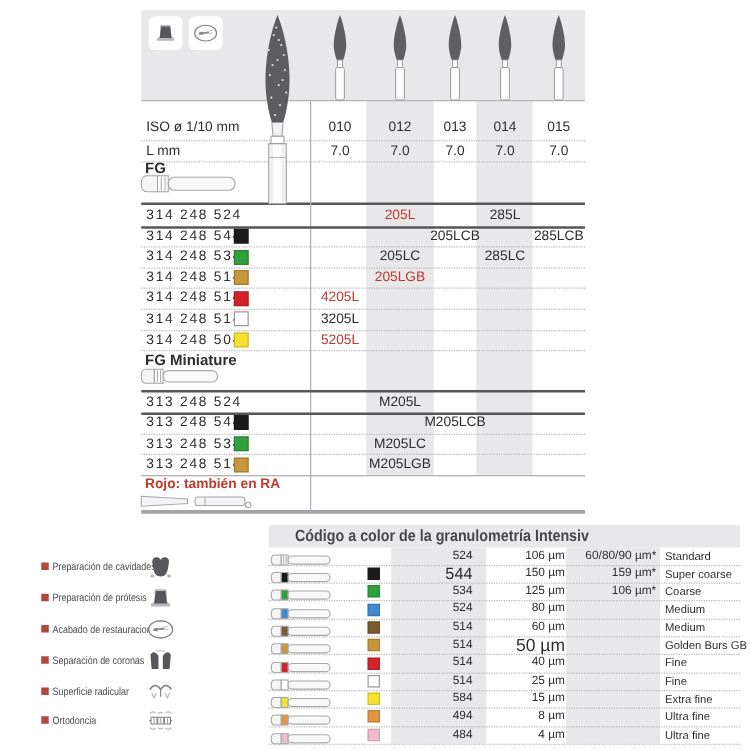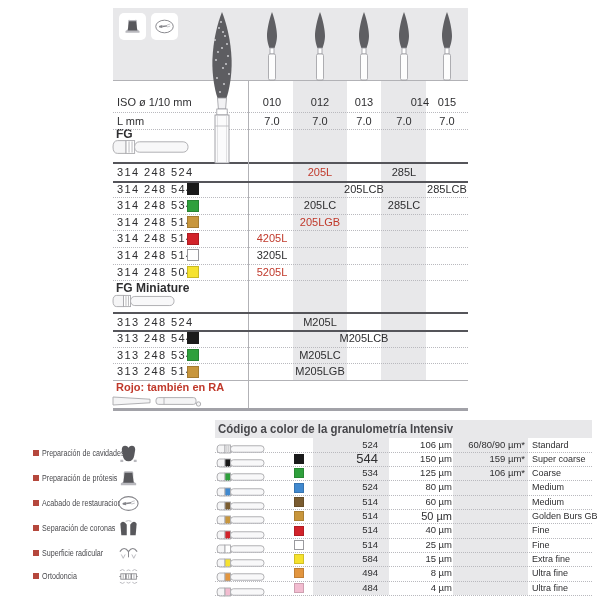--- a/index.html
+++ b/index.html
@@ -17,21 +17,21 @@
   .center{text-align:center}
   .right{text-align:right}
   .cond{display:inline-block;transform:scaleX(0.88);transform-origin:0 50%;white-space:nowrap}
   .cond85{display:inline-block;transform:scaleX(0.84);transform-origin:0 50%;white-space:nowrap}
   .title-band{background:#e8e8ea;font-size:13px;font-weight:bold;color:#47474b;line-height:18px;height:18px}
   #product-number{left:117px;top:55px;font-size:14px;font-weight:bold;letter-spacing:.5px}
   #fg-label{left:116px;top:127px;font-size:12px;font-weight:bold}
   #fgm-label{left:116px;top:281px;font-size:12px;font-weight:bold}
   #footnote{left:116px;top:381px;font-size:11px;font-weight:bold}
   #symbols-title{left:0;top:420px;width:190px;padding-left:4px}
-  #granu-title{left:215px;top:420px;width:377px;padding-left:3px}
+  #granu-title{left:215px;top:420px;width:377px;padding-left:21px}
   .ref{font-size:11px;letter-spacing:1.4px}
   .code{font-size:11px}
 </style>
 </head>
 <body>
 
 <div id="page">
   <div class="abs t" id="product-number">861</div>
   <div class="abs t" id="fg-label">FG</div>
   <div class="abs t" id="fgm-label">FG Miniature</div>
@@ -43,21 +43,21 @@
       <div class="abs band" style="left: 381px; top: 80px; width: 45px; height: 300px;"></div>
       <div class="abs solid" style="left: 113px; top: 80px; width: 355px;"></div>
       <div class="abs dotted" style="left: 113px; top: 112px; width: 355px;"></div>
       <div class="abs dotted" style="left: 113px; top: 129px; width: 355px;"></div>
       <div class="abs thick" style="left: 113px; top: 162px; width: 355px;"></div>
       <div class="abs" style="left: 248px; top: 80px; width: 1px; height: 328px; background: rgb(178, 178, 182);"></div>
       <div class="abs t" style="left: 117px; top: 92px; height: 21px; line-height: 21px; font-size: 11px;">ISO ø 1/10 mm</div>
       <div class="abs center" style="left: 247px; top: 92px; width: 50px; height: 21px; line-height: 21px; font-size: 11px;">010</div>
       <div class="abs center" style="left: 295px; top: 92px; width: 50px; height: 21px; line-height: 21px; font-size: 11px;">012</div>
       <div class="abs center" style="left: 339px; top: 92px; width: 50px; height: 21px; line-height: 21px; font-size: 11px;">013</div>
-      <div class="abs center" style="left: 379px; top: 92px; width: 50px; height: 21px; line-height: 21px; font-size: 11px; text-align: right;">014</div>
+      <div class="abs center" style="left: 379px; top: 92px; width: 50px; height: 21px; line-height: 21px; font-size: 11px;">014</div>
       <div class="abs center" style="left: 422px; top: 92px; width: 50px; height: 21px; line-height: 21px; font-size: 11px;">015</div>
       <div class="abs t" style="left: 117px; top: 113px; height: 17px; line-height: 17px; font-size: 11px;">L mm</div>
       <div class="abs center" style="left: 247px; top: 113px; width: 50px; height: 17px; line-height: 17px; font-size: 11px;">7.0</div>
       <div class="abs center" style="left: 295px; top: 113px; width: 50px; height: 17px; line-height: 17px; font-size: 11px;">7.0</div>
       <div class="abs center" style="left: 339px; top: 113px; width: 50px; height: 17px; line-height: 17px; font-size: 11px;">7.0</div>
       <div class="abs center" style="left: 379px; top: 113px; width: 50px; height: 17px; line-height: 17px; font-size: 11px;">7.0</div>
       <div class="abs center" style="left: 422px; top: 113px; width: 50px; height: 17px; line-height: 17px; font-size: 11px;">7.0</div>
       <div class="abs ref" style="left: 117px; top: 164px; height: 16.6px; line-height: 16.6px;">314 248 524</div>
       <div class="abs code center red" style="left: 286px; top: 164px; width: 68px; height: 16.6px; line-height: 16.6px;">205L</div>
       <div class="abs code center" style="left: 370px; top: 164px; width: 68px; height: 16.6px; line-height: 16.6px;">285L</div>
@@ -284,21 +284,21 @@
       <div class="abs t" style="left: 532px; top: 494.7px; width: 62px; height: 14.3px; line-height: 14.3px; font-size: 9px;">Medium</div>
       <div class="abs dotted" style="left: 215px; top: 509px; width: 377px;"></div>
       <div class="abs" style="left: 216px; top: 511.2px; width: 50px; height: 10px;"><svg width="50" height="10" viewBox="0 0 50 10">
     <path d="M9 1 L9 9 L3.6 9 Q1 9 1 5 Q1 1 3.6 1 Z" fill="#f5f5f6" stroke="#a8a8ac" stroke-width="0.9"></path>
     <rect x="9" y="1" width="5.5" height="8" fill="#c8963c" stroke="#a8a8ac" stroke-width="0.9"></rect>
 
     <rect x="14.5" y="1.75" width="33.5" height="6.5" rx="3" fill="#f8f8f9" stroke="#a8a8ac" stroke-width="0.9"></rect>
   </svg></div>
       <div class="abs" style="left: 294px; top: 511.2px; width: 10px; height: 10px; background: rgb(200, 150, 60); border: 1px solid rgba(0, 0, 0, 0.15);"></div>
       <div class="abs right" style="left: 320px; top: 509px; width: 58px; height: 14.3px; line-height: 14.3px; font-size: 9.5px;">514</div>
-      <div class="abs right" style="left: 392px; top: 509px; width: 60px; height: 14.3px; line-height: 14.3px; font-size: 11px;">50 µm</div>
+      <div class="abs right" style="left: 392px; top: 509px; width: 60px; height: 14.3px; line-height: 14.3px; font-size: 14px;">50 µm</div>
       <div class="abs t" style="left: 532px; top: 509px; width: 62px; height: 14.3px; line-height: 14.3px; font-size: 9px;">Golden Burs GB</div>
       <div class="abs dotted" style="left: 215px; top: 523.3px; width: 377px;"></div>
       <div class="abs" style="left: 216px; top: 525.5px; width: 50px; height: 10px;"><svg width="50" height="10" viewBox="0 0 50 10">
     <path d="M9 1 L9 9 L3.6 9 Q1 9 1 5 Q1 1 3.6 1 Z" fill="#f5f5f6" stroke="#a8a8ac" stroke-width="0.9"></path>
     <rect x="9" y="1" width="5.5" height="8" fill="#d2232a" stroke="#a8a8ac" stroke-width="0.9"></rect>
 
     <rect x="14.5" y="1.75" width="33.5" height="6.5" rx="3" fill="#f8f8f9" stroke="#a8a8ac" stroke-width="0.9"></rect>
   </svg></div>
       <div class="abs" style="left: 294px; top: 525.5px; width: 10px; height: 10px; background: rgb(210, 35, 42); border: 1px solid rgba(0, 0, 0, 0.15);"></div>
       <div class="abs right" style="left: 320px; top: 523.3px; width: 58px; height: 14.3px; line-height: 14.3px; font-size: 9.5px;">514</div>

